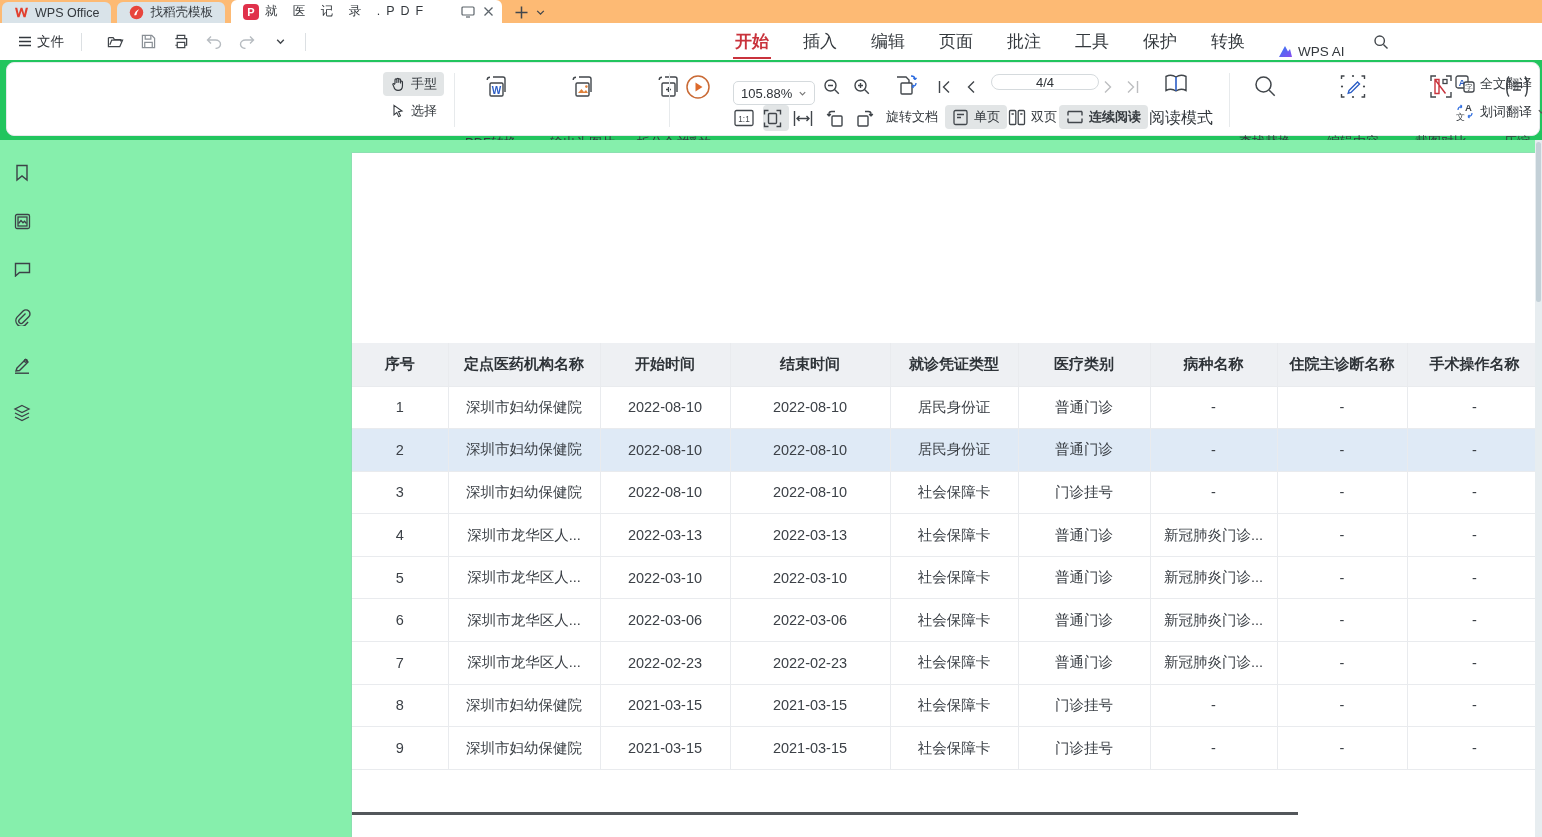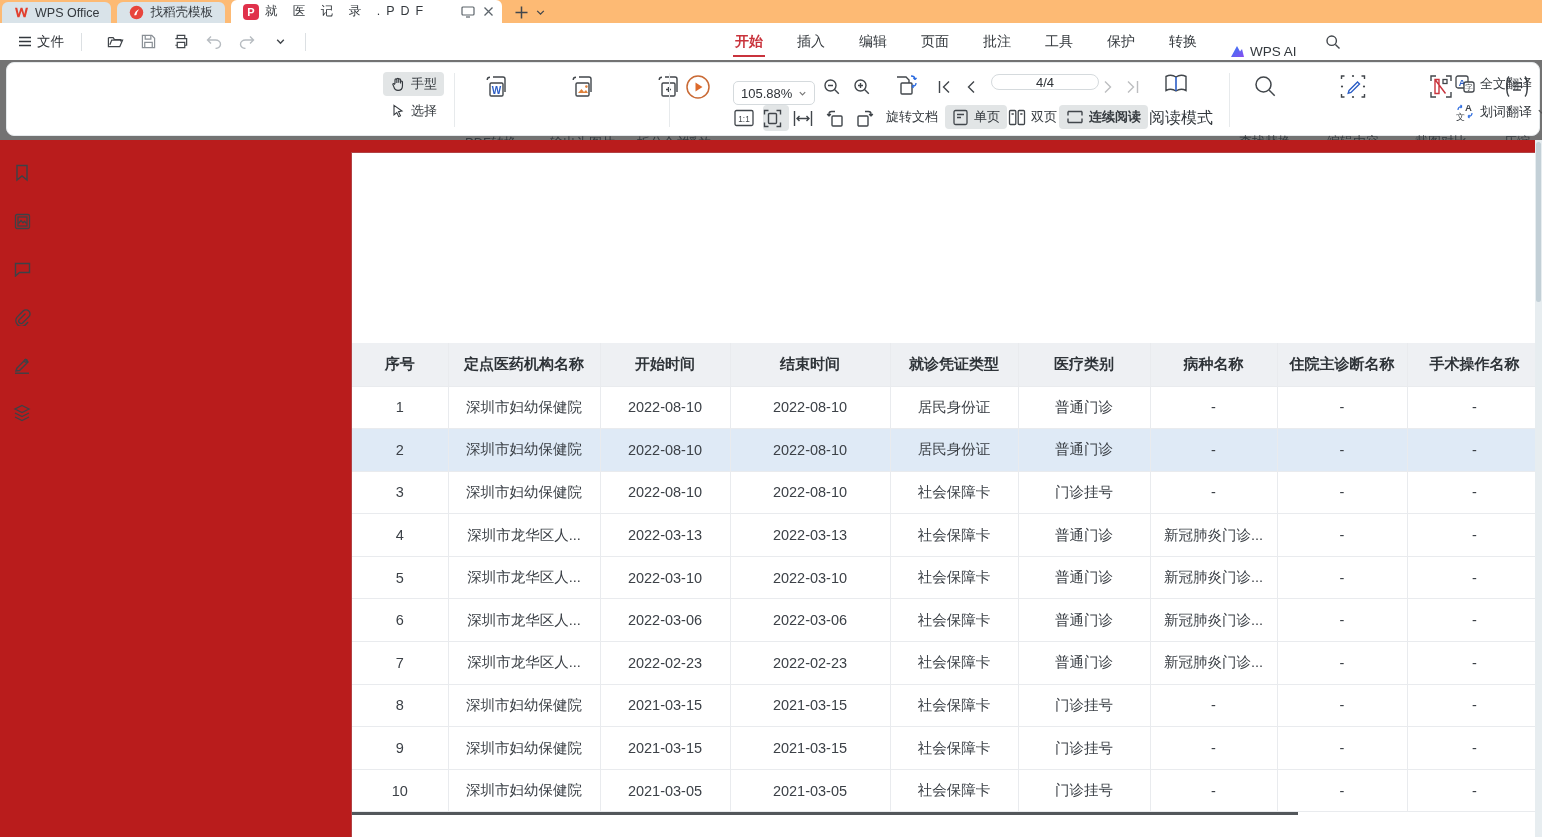--- a/index.html
+++ b/index.html
@@ -27,46 +27,46 @@
 
   
   .menubar { position:absolute; top:23px; left:0; right:0; height:37px;
              background:#ffffff; display:flex; align-items:center; }
   .file-group { display:flex; align-items:center; gap:7px; padding-left:12px;font-family:Liberation Mono, monospace; }
   .file-btn { display:flex; align-items:center; gap:5px; font-size:13.5px; padding:4px 6px; border-radius:4px; }
   .qbar { display:flex; align-items:center; gap:9px; margin-left:10px; }
   .qbtn { width:24px; height:24px; display:flex; align-items:center; justify-content:center; border-radius:4px; }
   .vdiv { width:1px; height:18px; background:#dcе0e3; background:#dce0e3; margin:0 4px; }
   .menu-items { position:absolute; left:733px; top:0; height:37px; display:flex; align-items:center; gap:30px; }
-  .menu-item { font-size:14px; color:#33383d; padding:9px 2px; position:relative; cursor:pointer; }
+  .menu-item { font-size:17px; color:#33383d; padding:9px 2px; position:relative; cursor:pointer; }
   .menu-item.active { color:#c9333c; font-weight:700; }
   .menu-item.active::after { content:""; position:absolute; left:0; right:0; bottom:3px; height:2px; background:#c9333c; }
   .wpsai { display:flex; align-items:center; gap:5px; font-size:13.5px; color:#33383d;margin-top:20px; }
 
   
-  .toolbar-wrap { position:absolute; top:60px; left:0; right:0; height:80px; background:#737373; }
+  .toolbar-wrap { position:absolute; top:60px; left:0; right:0; height:80px; background:#22c55e; }
   .toolbar { position:absolute; top:2px; left:6px; right:2px; height:74px;
              background:#ffffff; border:1px solid #e5e9eb; border-radius:8px; }
   .tb-abs { position:absolute; }
   .pill { display:flex; align-items:center; gap:5px; padding:3px 7px; border-radius:4px; font-size:13px; color:#33383d; cursor:pointer; white-space:nowrap; }
   .pill.sel { background:#e2e5e6; }
   .vbtn { display:flex; flex-direction:column; align-items:center; gap:4px; font-size:13px; color:#33383d; cursor:pointer; white-space:nowrap; }
   .vbtn .lbl { display:flex; align-items:center; gap:2px;margin-top:30px; }
   .tdiv { position:absolute; top:10px; width:1px; height:54px; background:#e7eaec; }
   .zoombox { display:flex; align-items:center; justify-content:space-between; width:82px; height:24px;
              border:1px solid #d5dadd; border-radius:5px; padding:0 7px; font-size:13px; color:#2f3338; }
   .navbox { width:108px; height:16px; border:1px solid #d5dadd; border-radius:12px; text-align:center;
             font-size:13px; color:#2f3338; background:#fff; outline:none; font-family:inherit; }
   .ibtn { display:flex; align-items:center; justify-content:flex-start; width:26px; height:26px; border-radius:4px; cursor:pointer; }
   .ibtn.sel { background:#e2e5e6; }
   .dim { opacity:.35; }
   .hrow { display:flex; align-items:center; gap:5px; font-size:13px; color:#33383d; cursor:pointer; white-space:nowrap; }
 
   
-  .content { position:absolute; top:140px; left:0; right:0; bottom:0; background:#b91c1c; }
+  .content { position:absolute; top:140px; left:0; right:0; bottom:0; background:#86efac; }
   .side-rail { position:absolute; top:0; left:0; width:44px; bottom:0; display:flex; flex-direction:column;
                align-items:center; gap:22px; padding-top:20px; }
   .rail-btn { width:26px; height:26px; display:flex; align-items:center; justify-content:center; border-radius:4px; cursor:pointer; color:#3c4247; }
 
   .page { position:absolute; left:352px; top:13px; width:1190px; height:690px; background:#ffffff;
           box-shadow:0 0 0 1px rgba(160,180,190,.25); }
 
   table.doc { border-collapse:collapse; table-layout:fixed; width:1190px; position:absolute; top:190px; left:0; }
   table.doc th, table.doc td { border-right:1px solid #e9ebee; border-bottom:1px solid #e9ebee;
           text-align:center; overflow:hidden; white-space:nowrap; }
@@ -630,31 +630,20 @@
             <td>9</td>
             <td>深圳市妇幼保健院</td>
             <td>2021-03-15</td>
             <td>2021-03-15</td>
             <td>社会保障卡</td>
             <td>门诊挂号</td>
             <td>-</td>
             <td>-</td>
             <td>-</td>
           </tr>
-          <tr>
-            <td>10</td>
-            <td>深圳市妇幼保健院</td>
-            <td>2021-03-05</td>
-            <td>2021-03-05</td>
-            <td>社会保障卡</td>
-            <td>门诊挂号</td>
-            <td>-</td>
-            <td>-</td>
-            <td>-</td>
-          </tr>
         </tbody>
     </table>
     <div class="tbl-bottom"></div>
   </div>
 
   <div class="scrollbar">
     <div class="scroll-thumb"></div>
   </div>
 </div>
 

